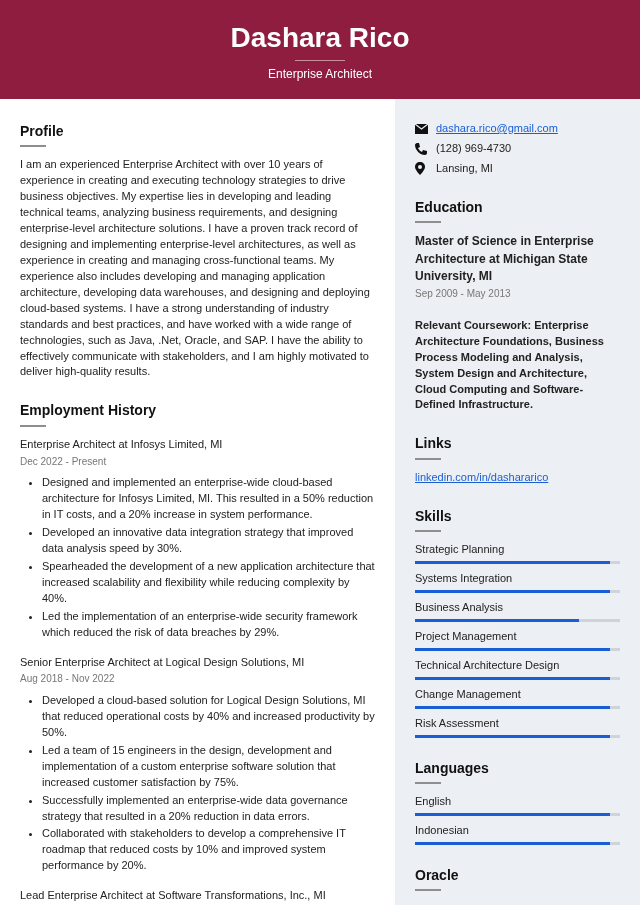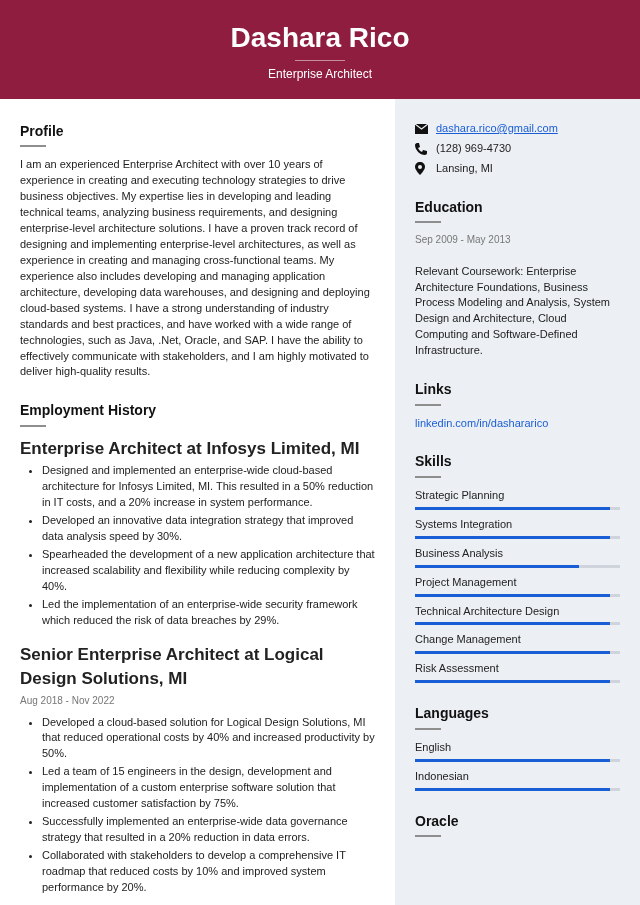--- a/index.html
+++ b/index.html
@@ -8,32 +8,32 @@
   .header h1 { font-size: 28px; font-weight: 700; }
   .header-rule { width: 50px; height: 1px; background: rgba(255,255,255,0.5); margin: 6px auto; }
   .header .subtitle { font-size: 12px; }
   .body { display: flex; }
   .main { width: 395px; padding: 22px 20px 0 20px; font-size: 11px; color: #222; line-height: 1.45; }
   .side { width: 245px; background: #eceff3; padding: 22px 20px 0 20px; font-size: 11px; color: #222; line-height: 1.45; }
   h2 { font-size: 14px; font-weight: 700; color: #111; margin-bottom: 4px; }
   .sect-rule { width: 26px; height: 2px; background: #8e8e8e; margin-bottom: 10px; }
   .profile-text { margin-bottom: 20px; }
   .job { margin-bottom: 14px; }
-  .job-title { font-weight: 700; font-size: 17px; margin-bottom: 2px; }
+  .job-title { font-weight: 400; font-size: 11px; margin-bottom: 2px; }
   .job-date { color: #777; font-size: 10px; margin-bottom: 6px; }
   ul { padding-left: 22px; }
   li { margin-bottom: 2px; }
   .contact { margin-bottom: 20px; }
   .contact-row { display: flex; align-items: center; gap: 8px; margin-bottom: 4px; }
   .contact-row .ic { width: 13px; text-align: center; }
   .contact-row a { color: #1a5ed6; text-decoration: underline; text-align: center; }
   .edu-title { font-weight: 700; font-size: 12px; margin-bottom: 2px; }
   .edu-date { color: #777; font-size: 10px; margin-bottom: 16px; }
-  .edu-course { margin-bottom: 20px; }
-  .link-item { color: #1a5ed6; margin-bottom: 20px; display: block; }
+  .edu-course { margin-bottom: 20px; font-weight: bold; }
+  .link-item { color: #1a5ed6; text-decoration: underline; margin-bottom: 20px; display: block; }
   .skill { margin-bottom: 7px; }
   .skill-name { font-size: 11px; margin-bottom: 3px; }
   .bar { height: 3px; background: #cfd4dc; position: relative; }
   .bar-fill { height: 3px; background: #1a5ed6; }
   .skills-wrap, .langs-wrap { margin-bottom: 20px; }
   .lang { margin-bottom: 7px; }
   svg { display: block; }
 </style>
 </head>
 <body>
@@ -48,20 +48,21 @@
   <div class="main">
     <h2>Profile</h2>
     <div class="sect-rule"></div>
     <div class="profile-text">I am an experienced Enterprise Architect with over 10 years of experience in creating and executing technology strategies to drive business objectives. My expertise lies in developing and leading technical teams, analyzing business requirements, and designing enterprise-level architecture solutions. I have a proven track record of designing and implementing enterprise-level architectures, as well as experience in creating and managing cross-functional teams. My experience also includes developing and managing application architecture, developing data warehouses, and designing and deploying cloud-based systems. I have a strong understanding of industry standards and best practices, and have worked with a wide range of technologies, such as Java, .Net, Oracle, and SAP. I have the ability to effectively communicate with stakeholders, and I am highly motivated to deliver high-quality results.</div>
 
     <h2>Employment History</h2>
     <div class="sect-rule"></div>
     <div id="jobs">
         <div class="job">
           <div class="job-title">Enterprise Architect at Infosys Limited, MI</div>
+          <div class="job-date">Dec 2022 - Present</div>
           <ul>
             <li>Designed and implemented an enterprise-wide cloud-based architecture for Infosys Limited, MI. This resulted in a 50% reduction in IT costs, and a 20% increase in system performance.</li>
             <li>Developed an innovative data integration strategy that improved data analysis speed by 30%.</li>
             <li>Spearheaded the development of a new application architecture that increased scalability and flexibility while reducing complexity by 40%.</li>
             <li>Led the implementation of an enterprise-wide security framework which reduced the risk of data breaches by 29%.</li>
           </ul>
         </div>
         <div class="job">
           <div class="job-title">Senior Enterprise Architect at Logical Design Solutions, MI</div>
           <div class="job-date">Aug 2018 - Nov 2022</div>
@@ -103,20 +104,21 @@
               <path d="M5 0 C2 0 0 2 0 5 C0 8 5 13 5 13 C5 13 10 8 10 5 C10 2 8 0 5 0 Z" fill="#111"></path>
               <circle cx="5" cy="5" r="2" fill="#eceff3"></circle>
             </svg>
           </span>
         <span>Lansing, MI</span>
       </div>
     </div>
 
     <h2>Education</h2>
     <div class="sect-rule"></div>
+    <div class="edu-title">Master of Science in Enterprise Architecture at Michigan State University, MI</div>
     <div class="edu-date">Sep 2009 - May 2013</div>
     <div class="edu-course">Relevant Coursework: Enterprise Architecture Foundations, Business Process Modeling and Analysis, System Design and Architecture, Cloud Computing and Software-Defined Infrastructure.</div>
 
     <h2>Links</h2>
     <div class="sect-rule"></div>
     <a class="link-item">linkedin.com/in/dashararico</a>
 
     <h2>Skills</h2>
     <div class="sect-rule"></div>
     <div id="skills" class="skills-wrap">

